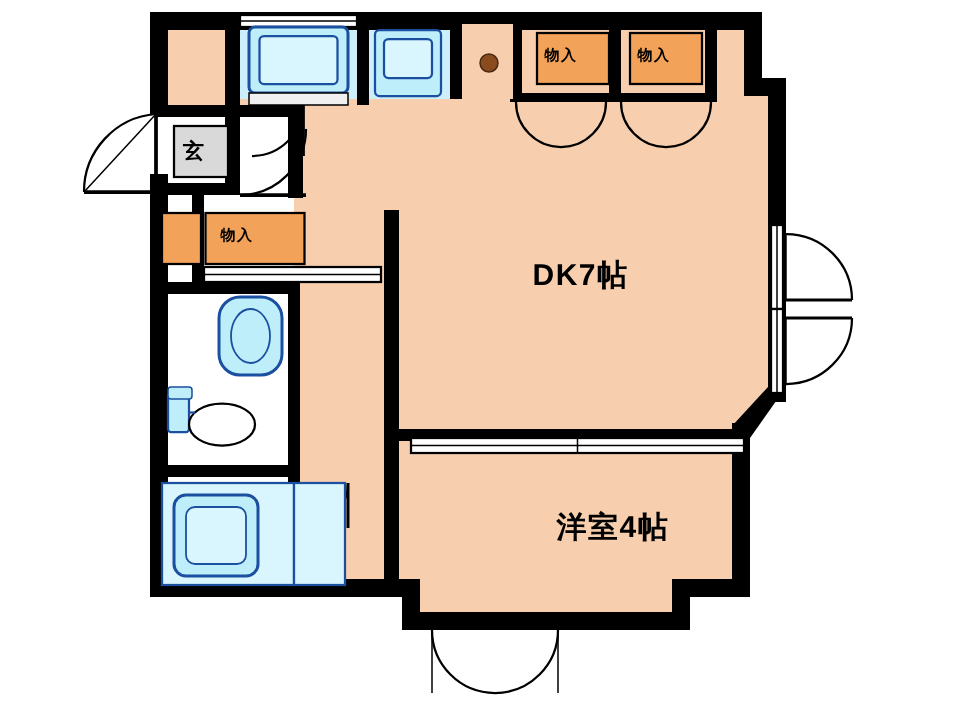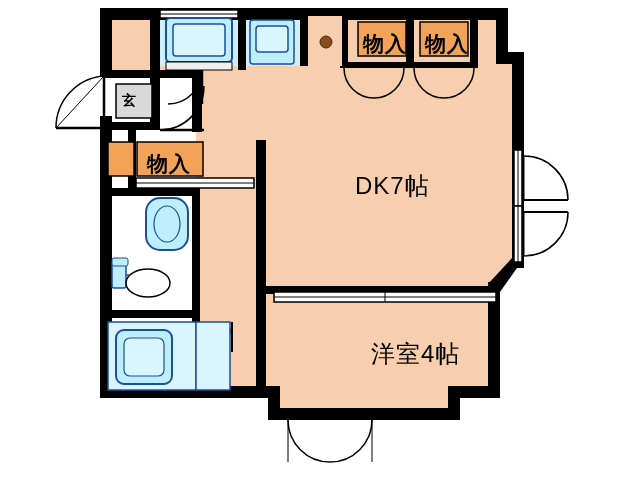--- a/index.html
+++ b/index.html
@@ -1,21 +1,21 @@
 <!DOCTYPE html>
 <html><head>
 <meta charset="utf-8">
 <style>
   html,body{margin:0;padding:0;background:#ffffff;}
   body{width:638px;height:480px;position:relative;overflow:hidden;
        font-family:"Liberation Sans","DejaVu Sans",sans-serif;}
   #plan{position:absolute;left:0;top:0;width:638px;height:480px;}
   .lbl{position:absolute;color:#000;white-space:nowrap;}
-  .room-label{font-size:24px;font-weight:400;letter-spacing:1px;}
-  .box-label{font-size:21px;font-weight:700;letter-spacing:1px;}
+  .room-label{font-size:20px;font-weight:700;letter-spacing:1px;}
+  .box-label{font-size:10px;font-weight:700;letter-spacing:1px;}
   .small-label{font-size:14px;font-weight:700;}
 </style>
 </head>
 <body>
 
 <svg id="plan" viewBox="0 0 638 480">
 
   <g>
     <path d="M108,14 L500,14 L500,62 L512,62 L512,262 L492,282 L492,392 L455,392 L455,412 L268,412 L268,392 L108,392 Z" fill="#f7cfae" stroke="none"></path>
 

